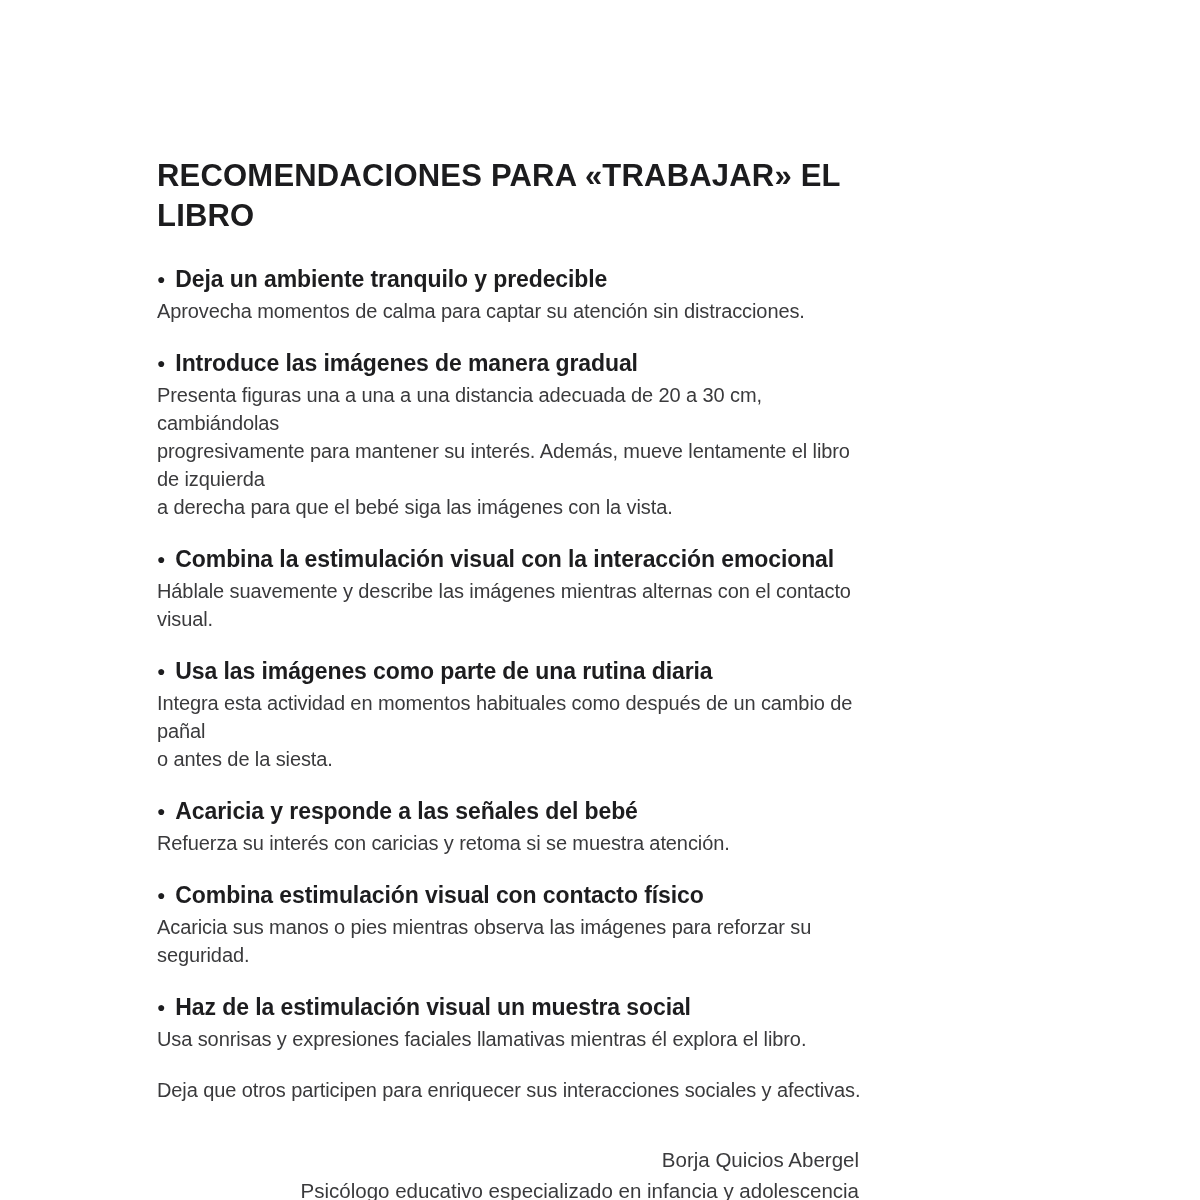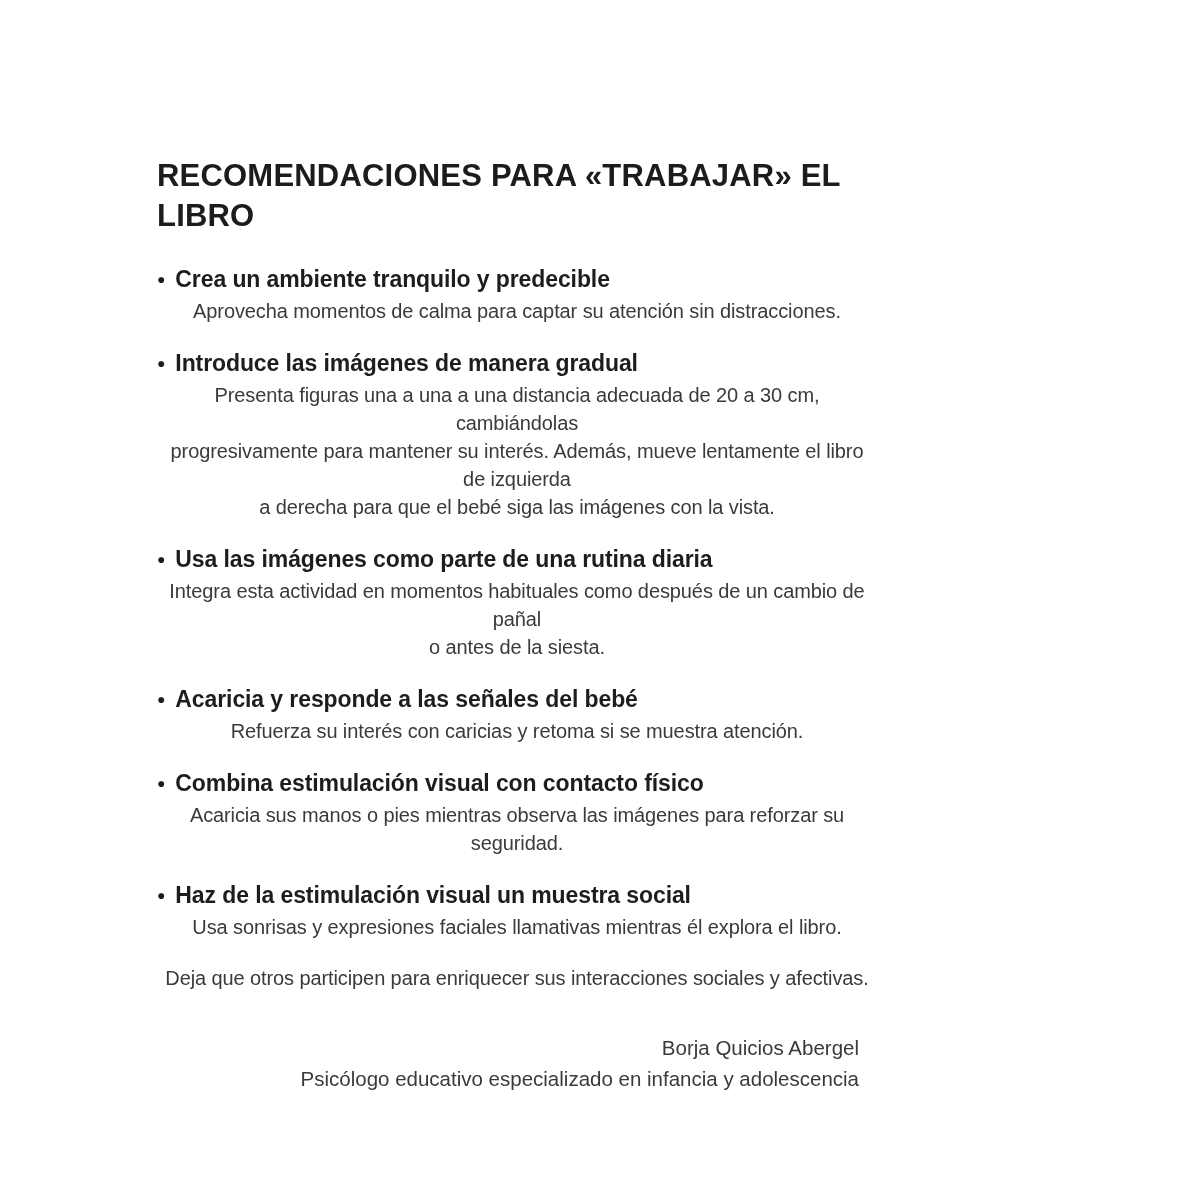--- a/index.html
+++ b/index.html
@@ -44,54 +44,59 @@
     font-size: 14px;
     transform: translateY(-3px);
     margin-right: 10px;
     color: #1d1d1f;
   }
   .item-body {
     font-size: 20px;
     line-height: 28px;
     color: #3a3a3c;
     letter-spacing: -0.1px;
-    text-align: center;
   }
   .signature {
     margin-top: 40px;
     padding-right: 18px;
     text-align: right;
     font-size: 20.5px;
     line-height: 31px;
     color: #3a3a3c;
   }
 </style>
 </head>
 <body>
 
 <div class="page">
 
   <h1 class="doc-title">RECOMENDACIONES PARA «TRABAJAR» EL LIBRO</h1>
 
   <div class="item">
-    <div class="item-heading"><span class="bullet">●</span><span>Crea un ambiente tranquilo y predecible</span></div>
+    <div class="item-heading"><span class="bullet">●</span><span>Deja un ambiente tranquilo y predecible</span></div>
     <div class="item-body">
       <div>Aprovecha momentos de calma para captar su atención sin distracciones.</div>
     </div>
   </div>
 
   <div class="item">
     <div class="item-heading"><span class="bullet">●</span><span>Introduce las imágenes de manera gradual</span></div>
     <div class="item-body">
       <div>Presenta figuras una a una a una distancia adecuada de 20 a 30 cm, cambiándolas</div>
       <div>progresivamente para mantener su interés. Además, mueve lentamente el libro de izquierda</div>
       <div>a derecha para que el bebé siga las imágenes con la vista.</div>
     </div>
   </div>
 
+  <div class="item">
+    <div class="item-heading"><span class="bullet">●</span><span>Combina la estimulación visual con la interacción emocional</span></div>
+    <div class="item-body">
+      <div>Háblale suavemente y describe las imágenes mientras alternas con el contacto visual.</div>
+    </div>
+  </div>
 
   <div class="item">
     <div class="item-heading"><span class="bullet">●</span><span>Usa las imágenes como parte de una rutina diaria</span></div>
     <div class="item-body">
       <div>Integra esta actividad en momentos habituales como después de un cambio de pañal</div>
       <div>o antes de la siesta.</div>
     </div>
   </div>
 
   <div class="item">

